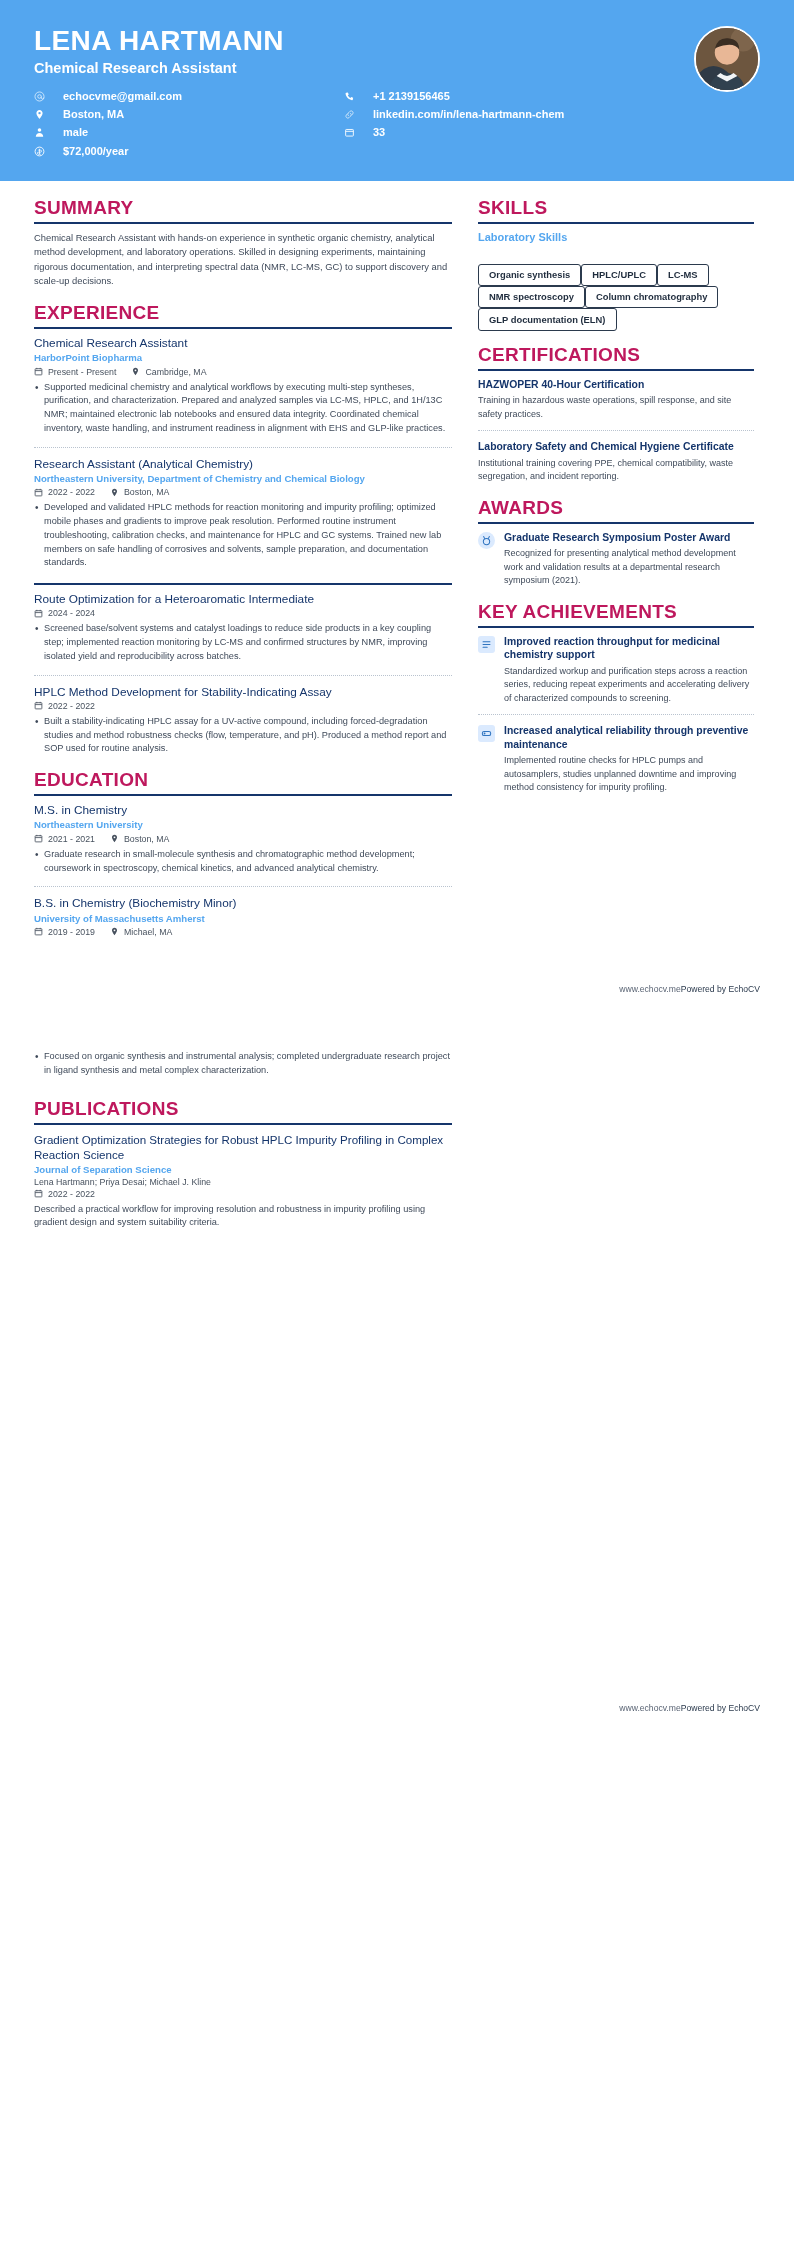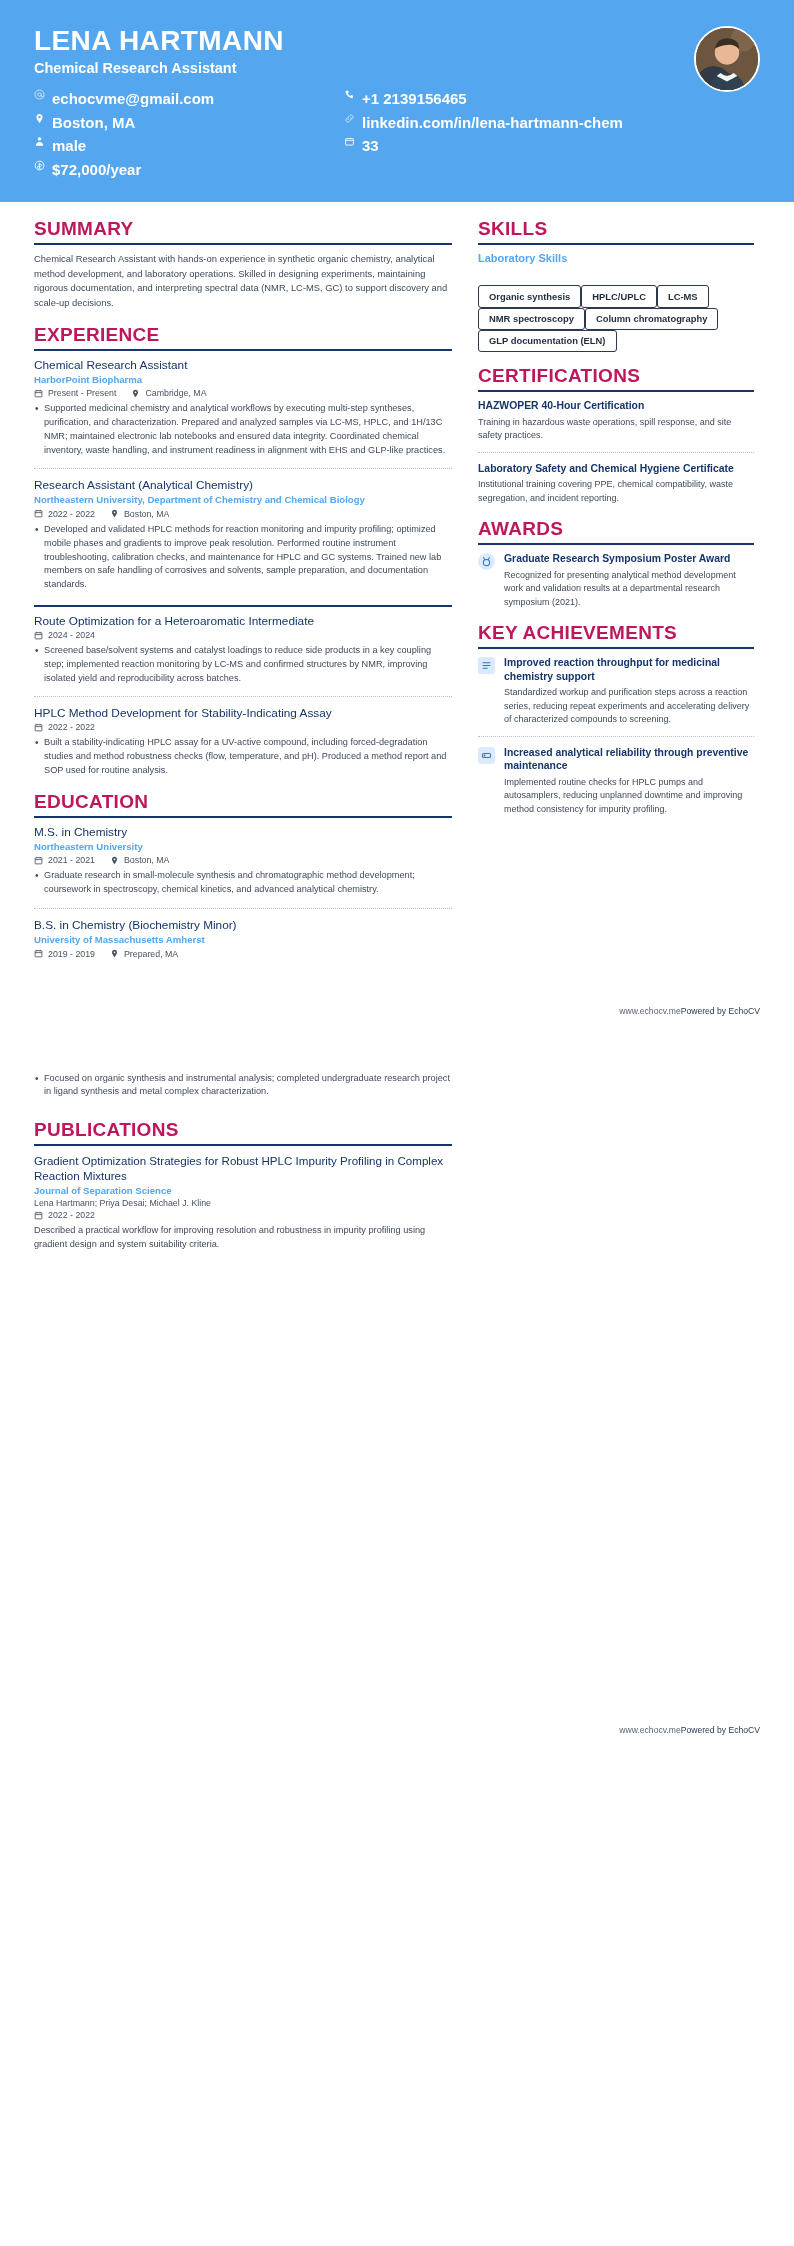--- a/index.html
+++ b/index.html
@@ -35,22 +35,23 @@
   .contact-grid {
     margin-top: 13px;
     display: grid;
     grid-template-columns: 300px auto;
     row-gap: 3.5px;
     column-gap: 10px;
     max-width: 620px;
   }
   .contact-item {
     display: flex;
-    gap: 7px;
-    font-size: 15px;
+    align-items: center;
+    gap: 18px;
+    font-size: 11px;
     font-weight: bold;
     color: #ffffff;
     line-height: 1.35;
   }
   .contact-item .ci-icon {
     width: 11px;
     height: 11px;
     display: inline-flex;
     align-items: center;
     justify-content: center;
@@ -500,21 +501,21 @@
                 </span>
               <span>2019 - 2019</span>
             </span>
             <span class="meta-bit">
               <span class="mi">
                   <svg width="9" height="9" viewBox="0 0 16 16">
                     <path d="M8 1.4c-2.5 0-4.5 2-4.5 4.5 0 3.3 4.5 8.7 4.5 8.7s4.5-5.4 4.5-8.7c0-2.5-2-4.5-4.5-4.5z" fill="#48525f"></path>
                     <circle cx="8" cy="5.9" r="1.6" fill="#fff"></circle>
                   </svg>
                 </span>
-              <span>Prepared, MA</span>
+              <span>Michael, MA</span>
             </span>
           </div>
         </div>
       </div>
 
     </div>
 
     <div class="col-right">
 
       <div class="section">
@@ -586,21 +587,21 @@
 
         <div class="ico-item">
           <span class="ico-badge sq">
             <svg width="11" height="11" viewBox="0 0 16 16">
                 <rect x="2" y="5" width="12" height="6" rx="2.4" fill="none" stroke="#2f74c0" stroke-width="1.5"></rect>
                 <circle cx="5.2" cy="8" r="1.3" fill="#2f74c0"></circle>
               </svg>
           </span>
           <div class="ico-body">
             <div class="cert-title">Increased analytical reliability through preventive maintenance</div>
-            <div class="cert-desc">Implemented routine checks for HPLC pumps and autosamplers, reducing unplanned downtime and improving method consistency for impurity profiling.</div>
+            <div class="cert-desc">Implemented routine checks for HPLC pumps and autosamplers, studies unplanned downtime and improving method consistency for impurity profiling.</div>
           </div>
         </div>
       </div>
 
     </div>
   </div>
 
   <div style="height:34px"></div>
   <div class="page-footer">
     <span>www.echocv.me</span>
@@ -615,21 +616,21 @@
         <li>Focused on organic synthesis and instrumental analysis; completed undergraduate research project in ligand synthesis and metal complex characterization.</li>
       </ul>
 
       <div style="height:18px"></div>
 
       <div class="section">
         <div class="sec-title">PUBLICATIONS</div>
         <div class="sec-rule"></div>
 
         <div class="entry">
-          <div class="pub-title">Gradient Optimization Strategies for Robust HPLC Impurity Profiling in Complex Reaction Mixtures</div>
+          <div class="pub-title">Gradient Optimization Strategies for Robust HPLC Impurity Profiling in Complex Reaction Science</div>
           <div class="pub-journal">Journal of Separation Science</div>
           <div class="pub-authors">Lena Hartmann; Priya Desai; Michael J. Kline</div>
           <div class="entry-meta">
             <span class="meta-bit">
               <span class="mi">
                   <svg width="9" height="9" viewBox="0 0 16 16">
                     <rect x="2" y="3" width="12" height="11" rx="1" fill="none" stroke="#48525f" stroke-width="1.5"></rect>
                     <path d="M2 6.4 H14" stroke="#48525f" stroke-width="1.5"></path>
                     <path d="M5 1.5 V4 M11 1.5 V4" stroke="#48525f" stroke-width="1.5"></path>
                   </svg>

